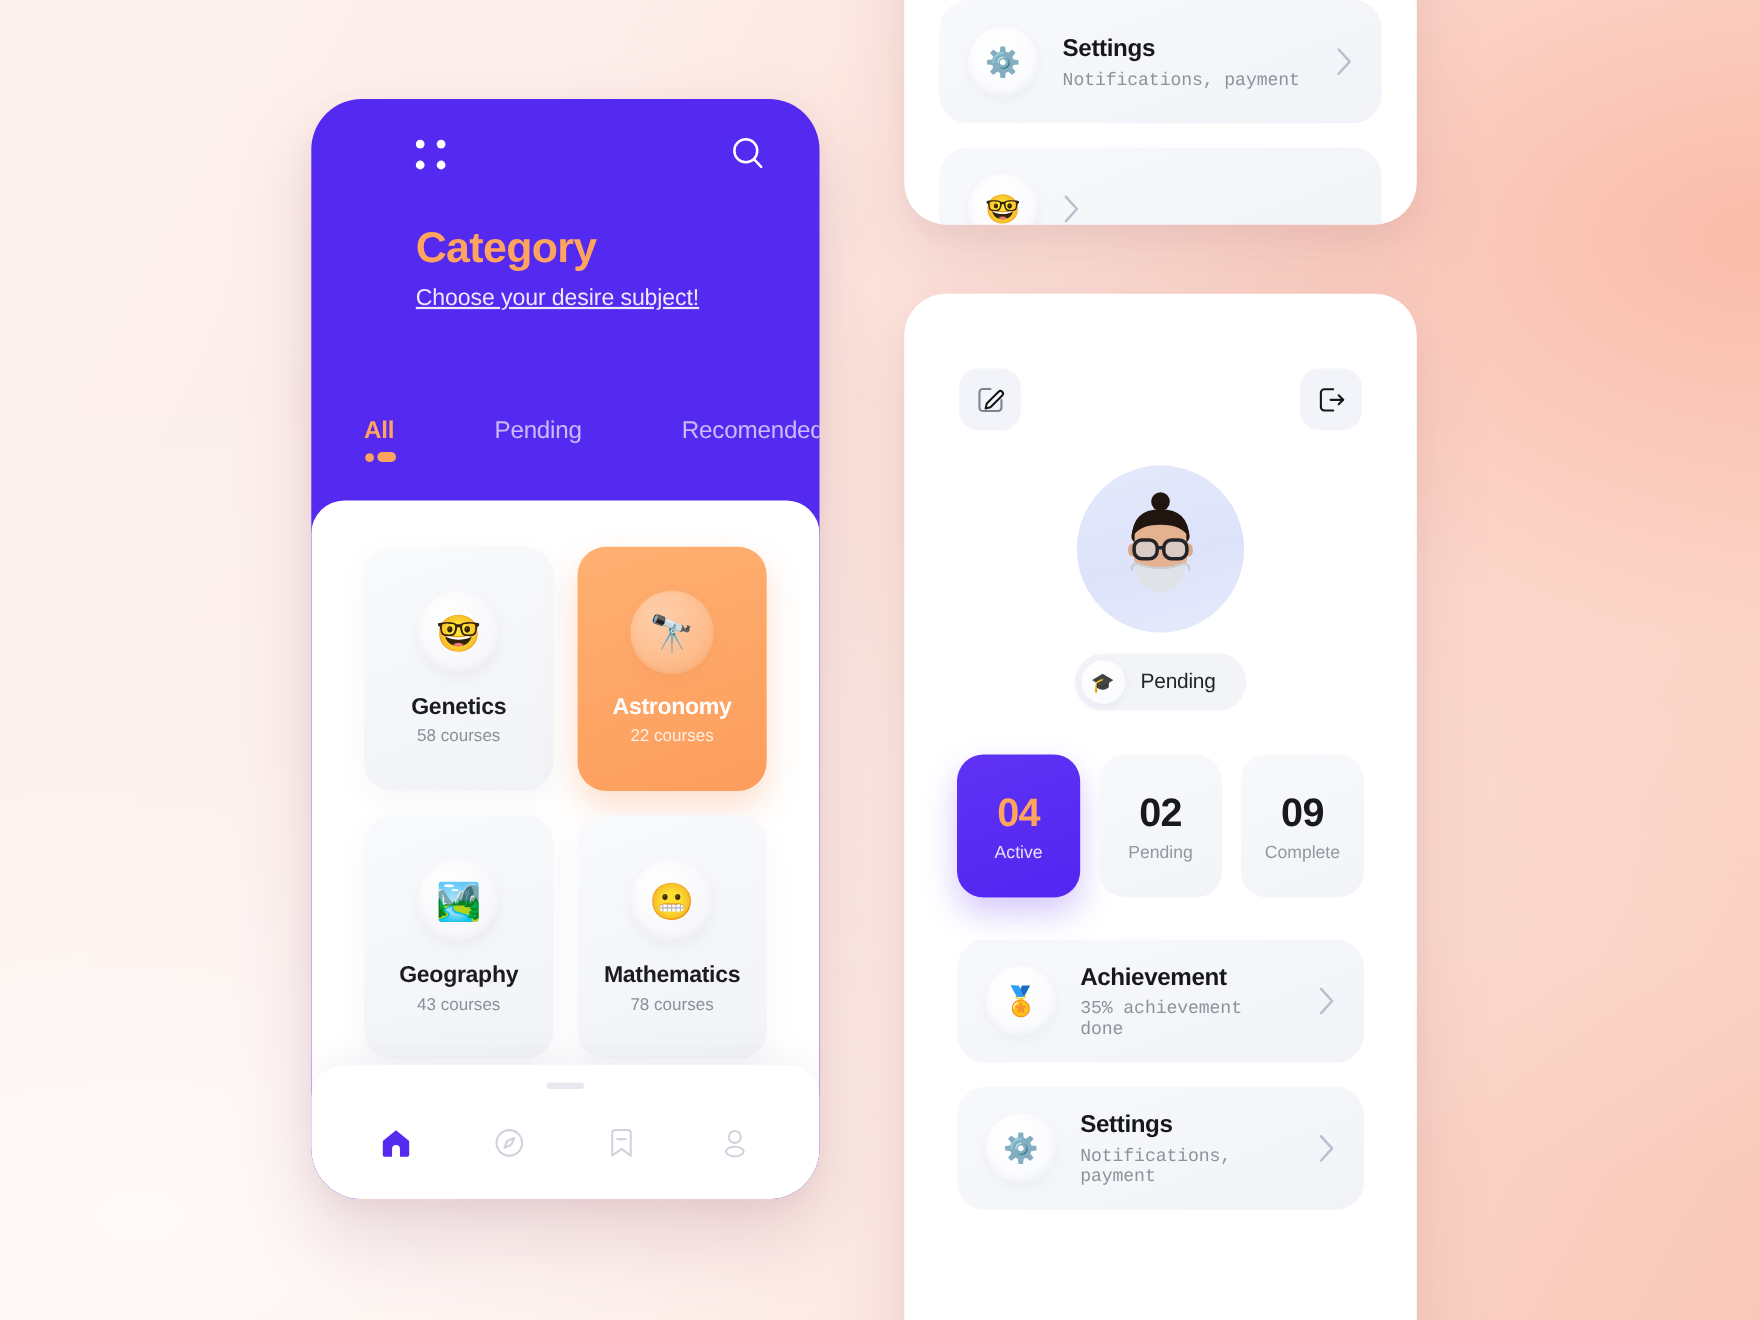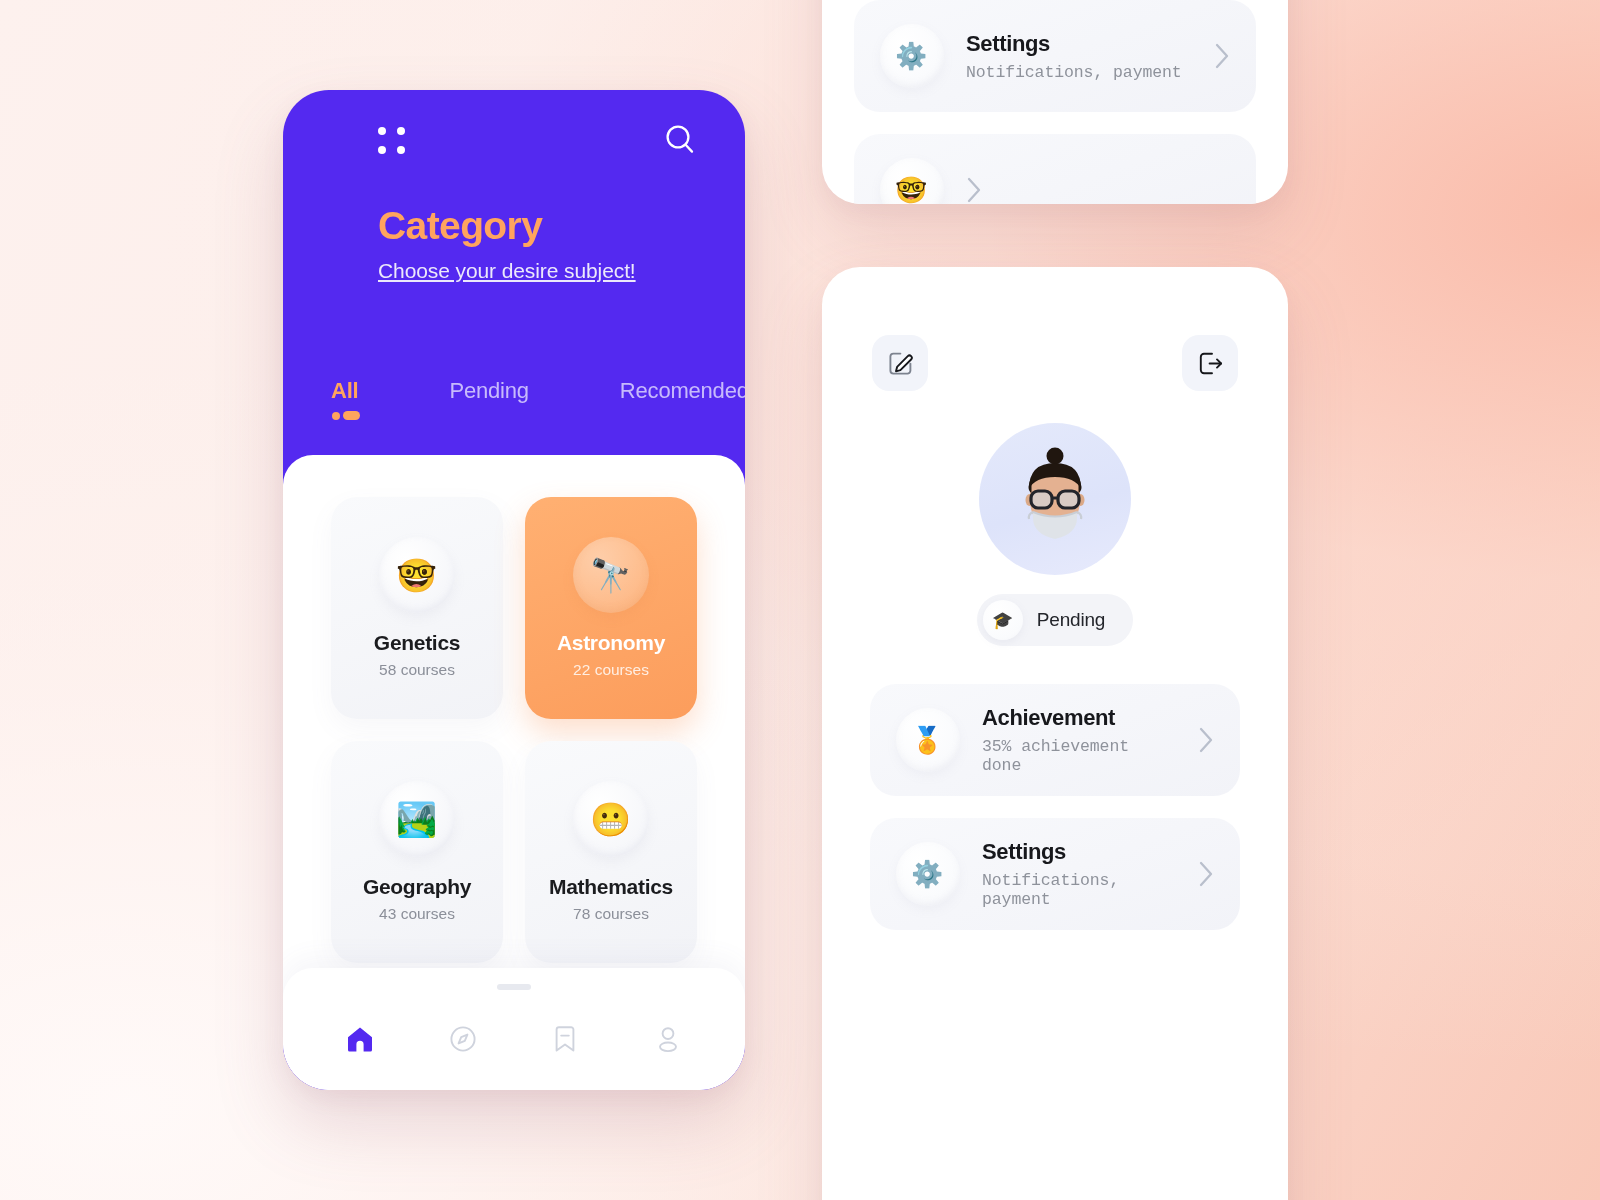--- a/index.html
+++ b/index.html
@@ -478,20 +478,34 @@
         <path d="M77 68 q5 2 4 7" stroke="#c9ced6" stroke-width="2.2" fill="none"></path>
       </svg>
     </div>
 
 
     <div class="role-badge">
       <span class="role-ic">🎓</span>
       <span class="role-label">Pending</span>
     </div>
 
+    <div class="stats-row">
+      <div class="stat active">
+        <div class="stat-num">04</div>
+        <div class="stat-lbl">Active</div>
+      </div>
+      <div class="stat">
+        <div class="stat-num">02</div>
+        <div class="stat-lbl">Pending</div>
+      </div>
+      <div class="stat">
+        <div class="stat-num">09</div>
+        <div class="stat-lbl">Complete</div>
+      </div>
+    </div>
 
     <div style="padding:0 16px;">
 
       <div class="list-item" style="margin-top:38px;">
         <div class="li-ic">🏅</div>
         <div class="li-text">
           <div class="li-title">Achievement</div>
           <div class="li-sub">35% achievement done</div>
         </div>
         <svg class="li-chev" viewBox="0 0 16 26" fill="none">

